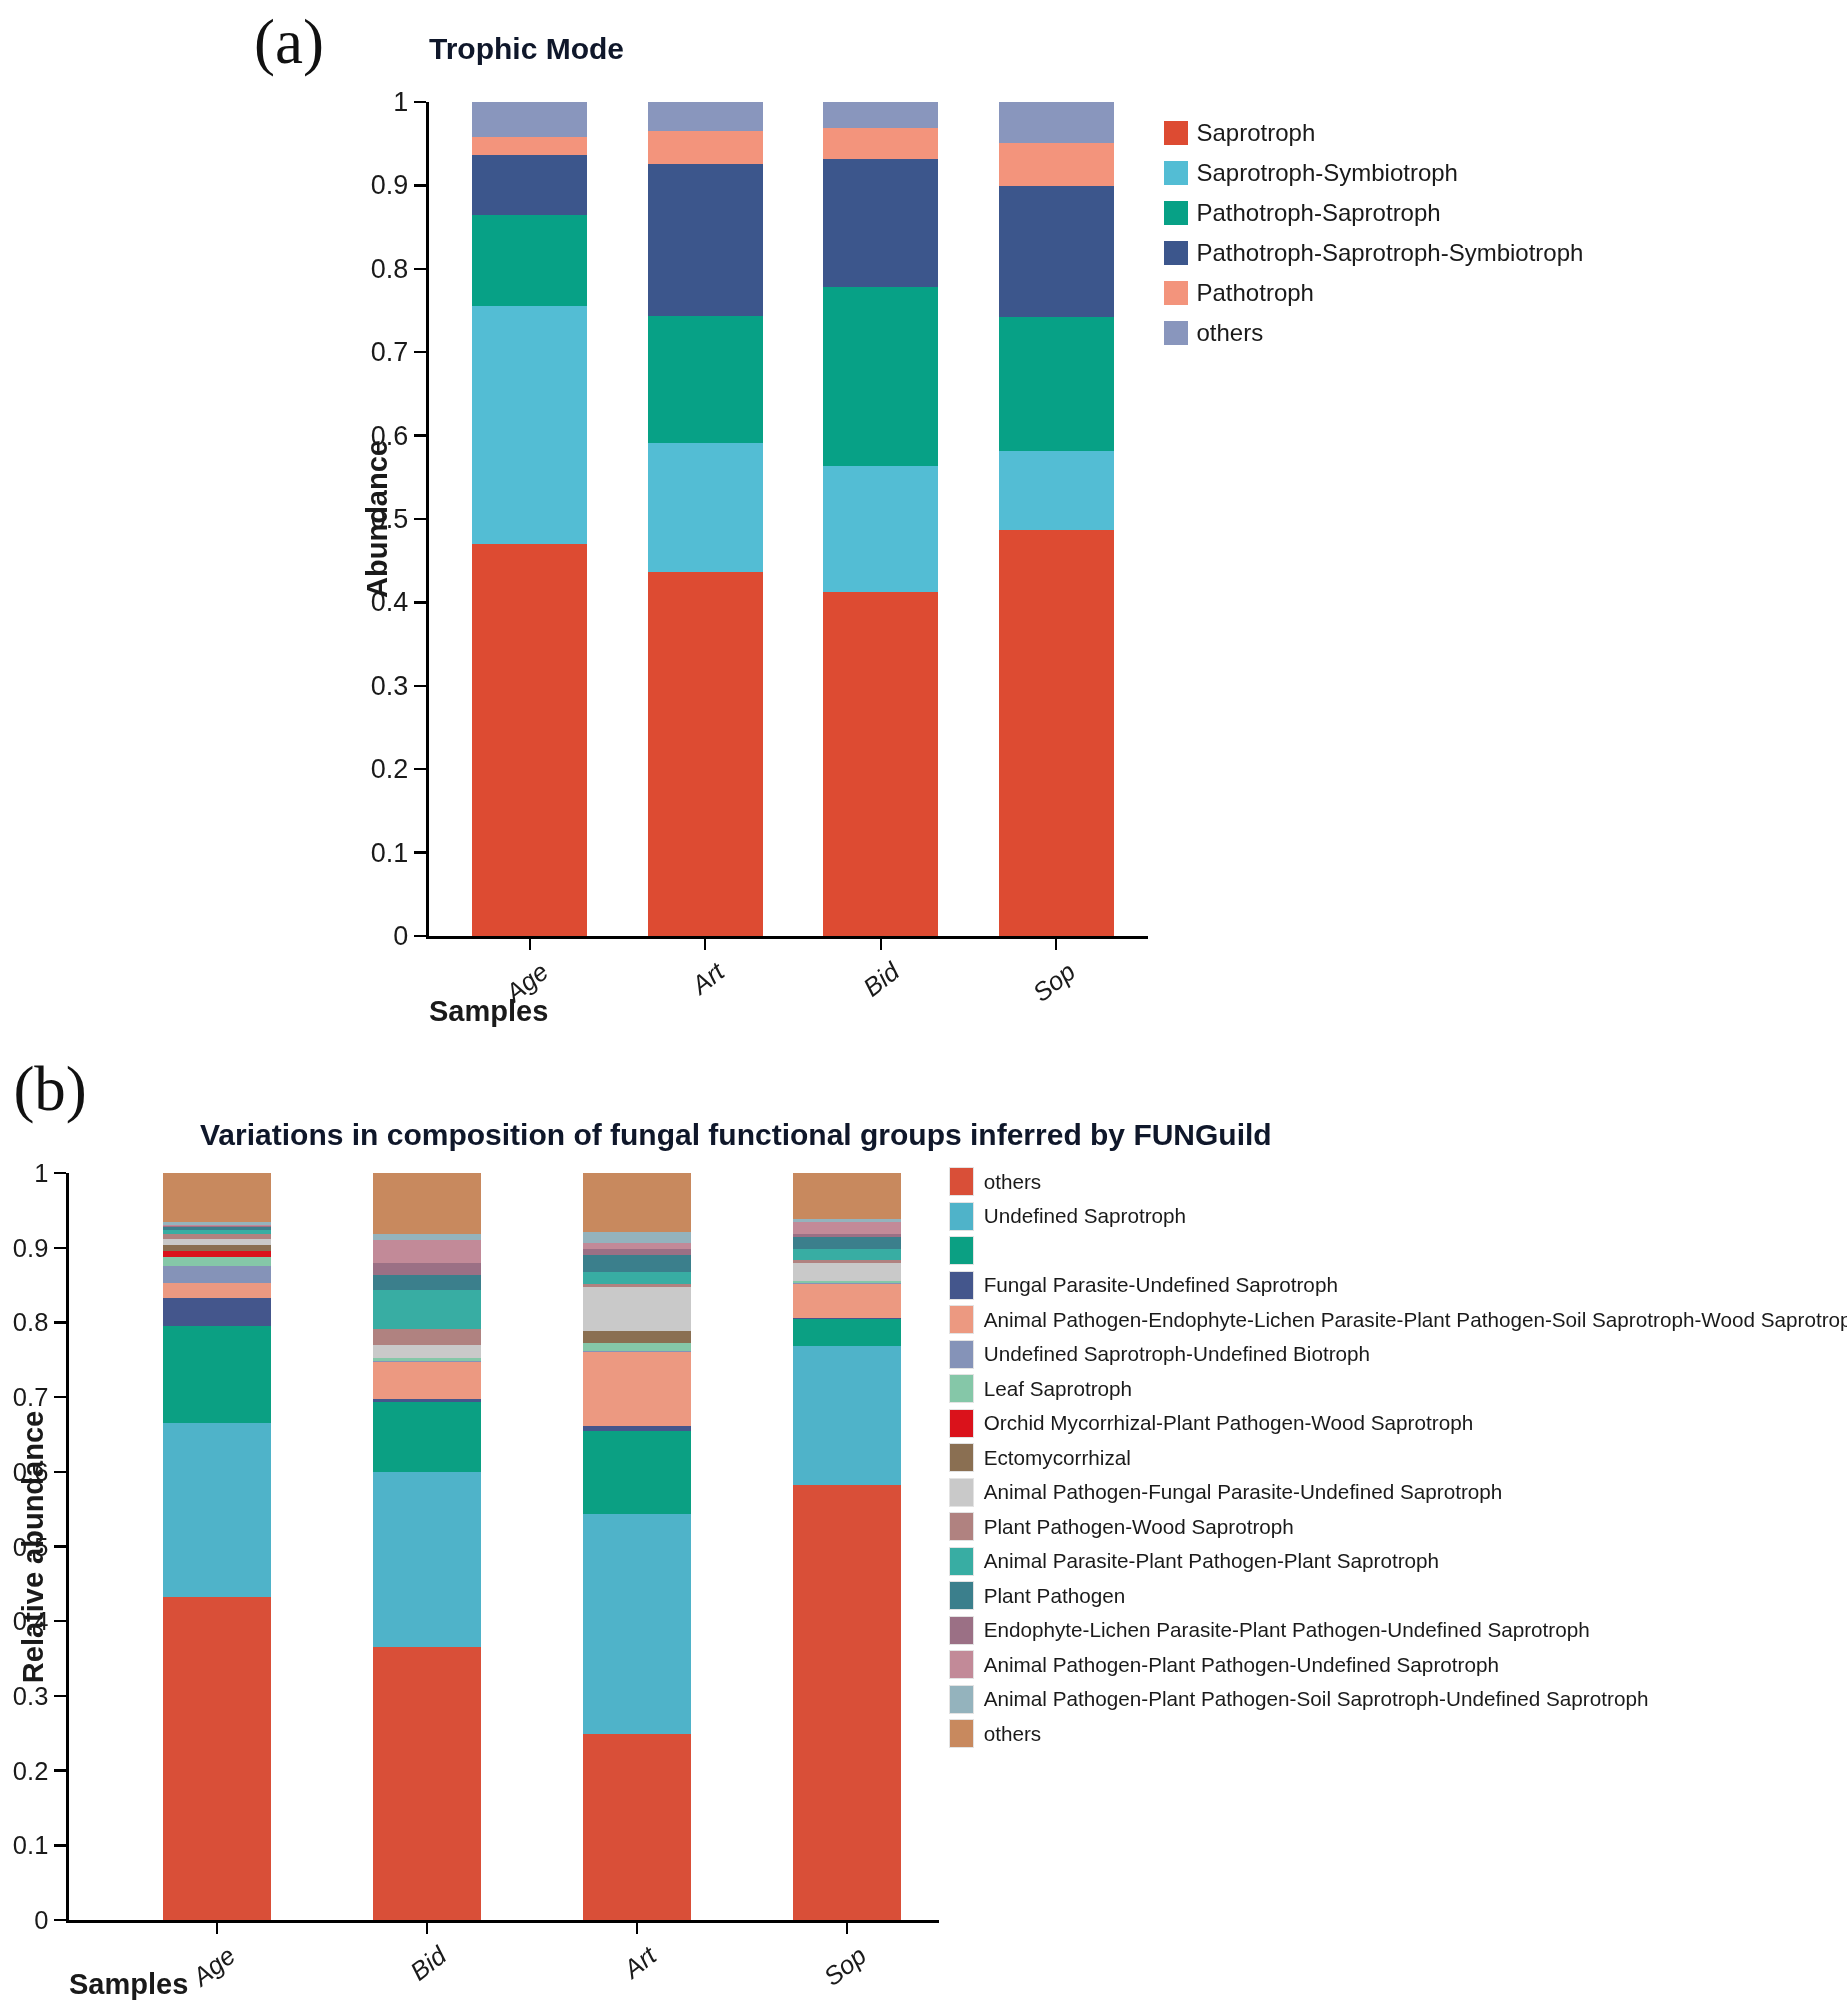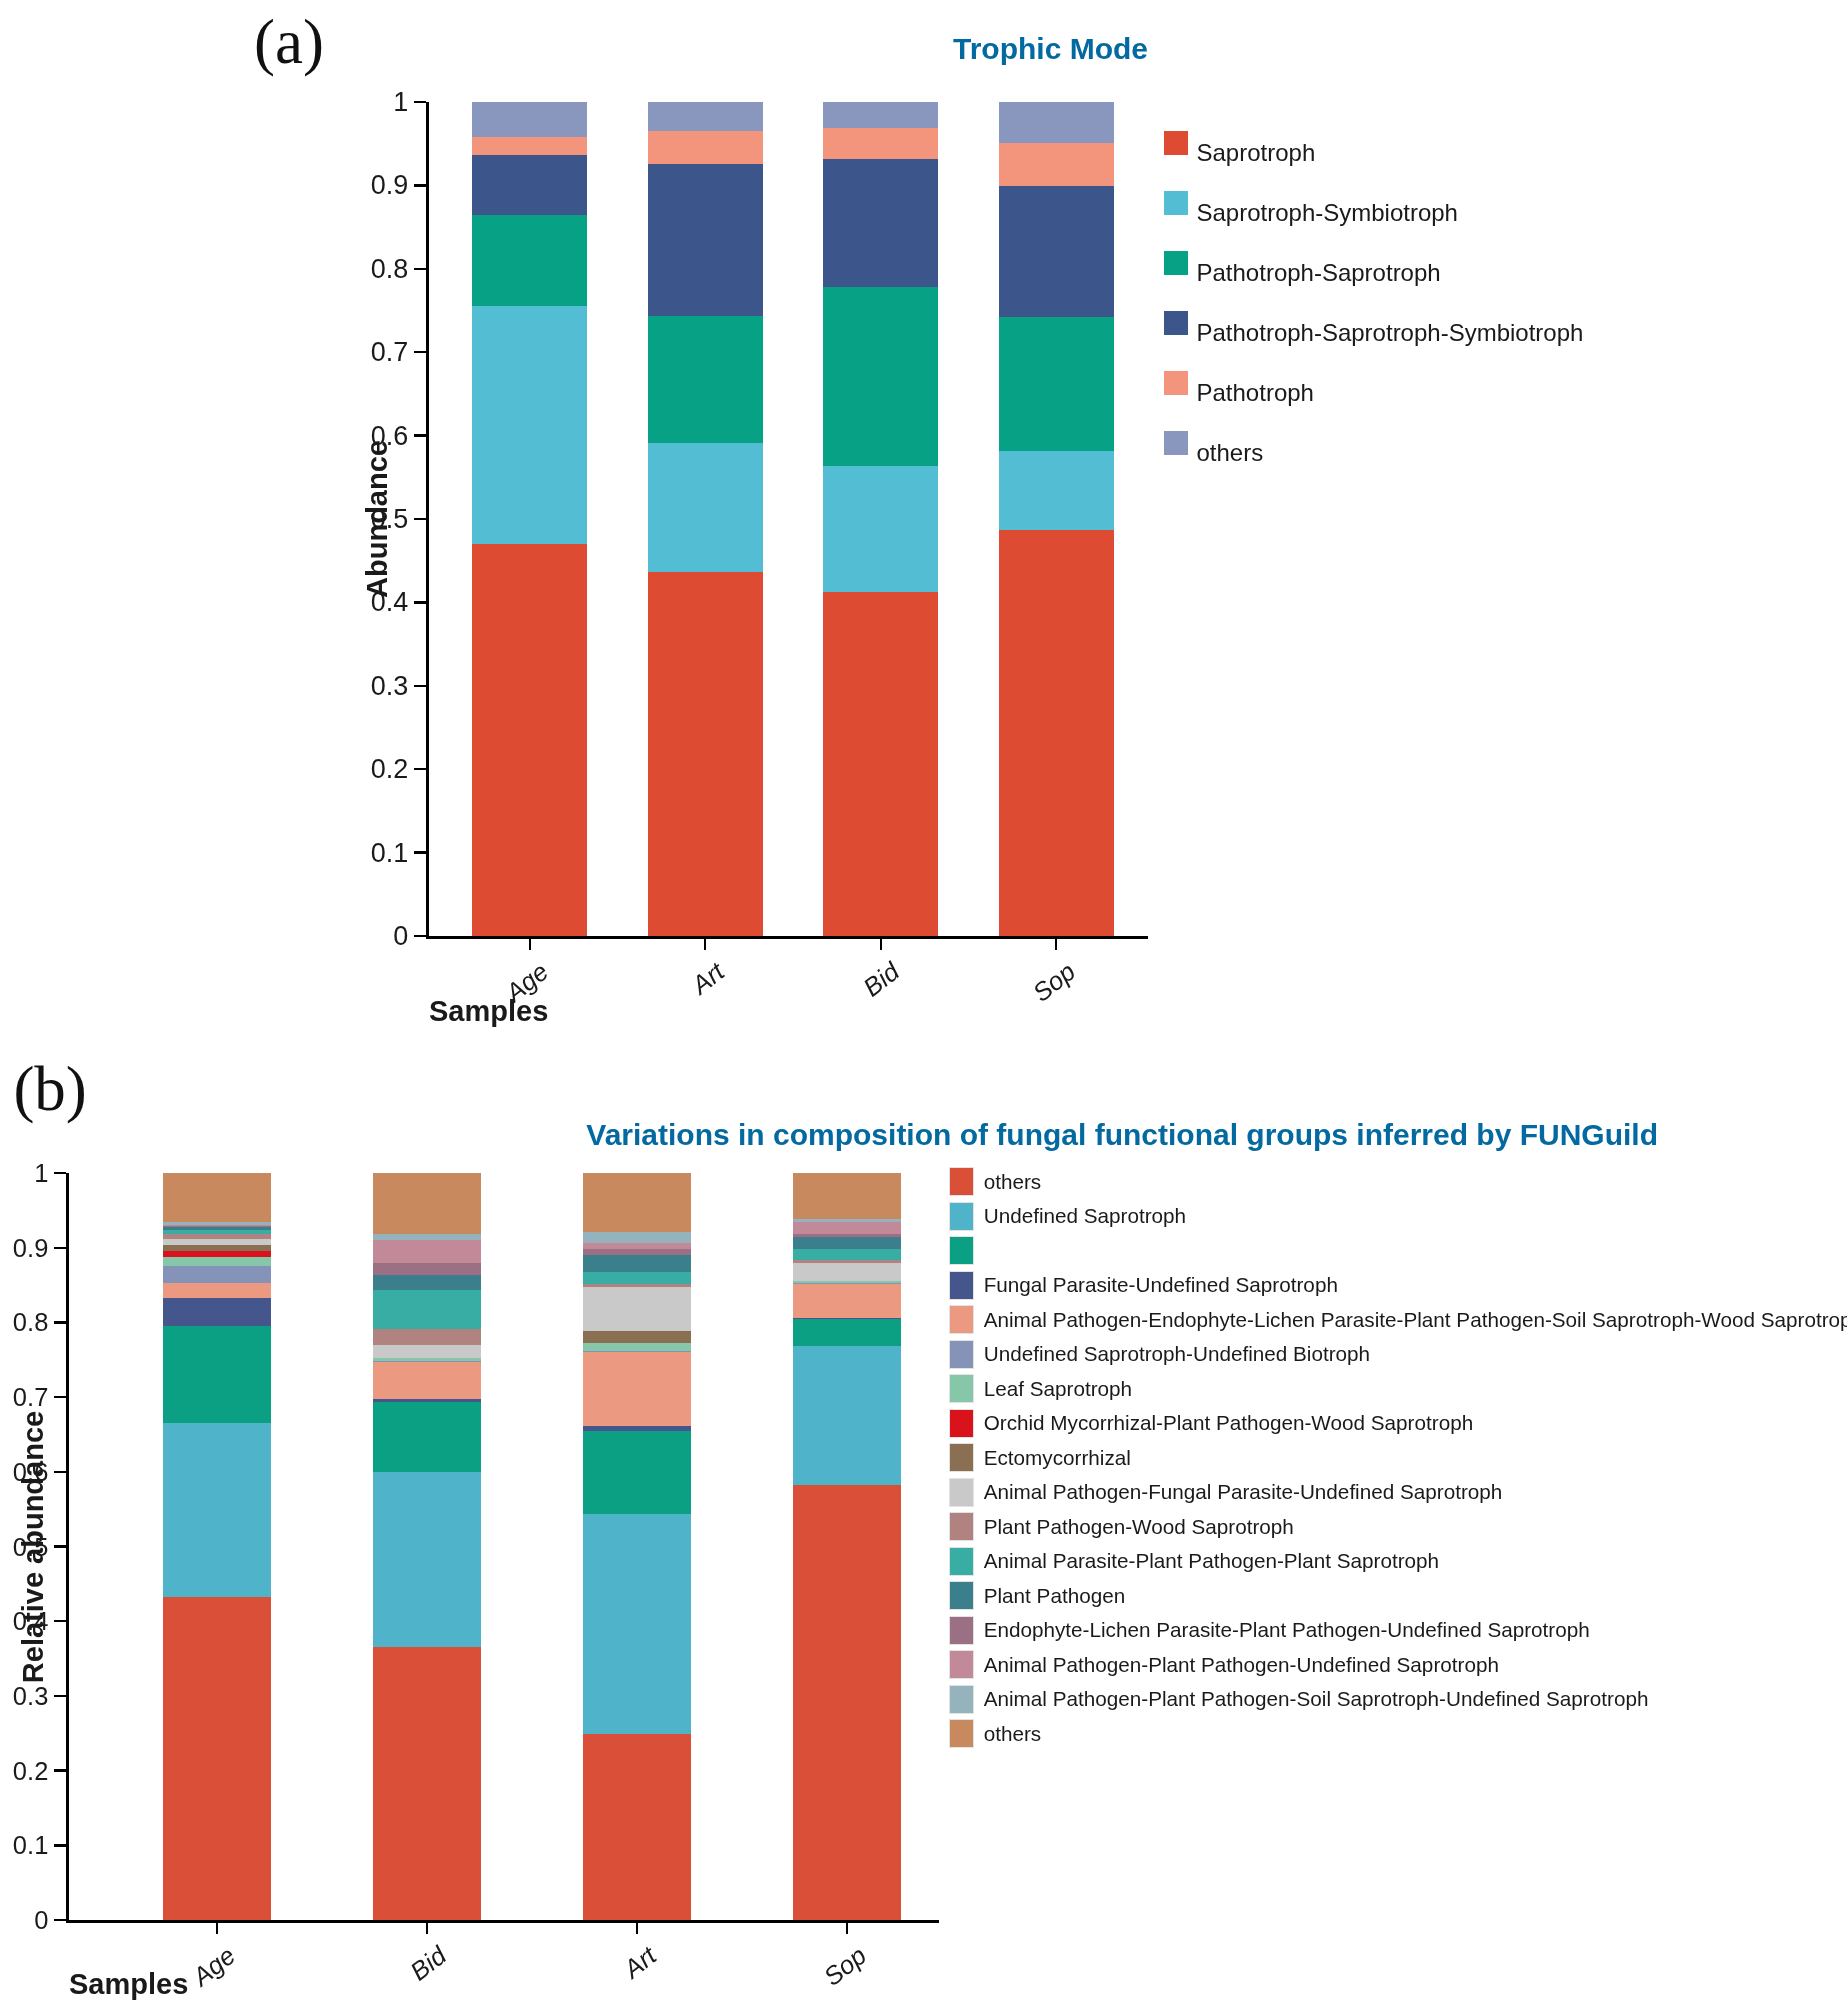--- a/index.html
+++ b/index.html
@@ -7,21 +7,21 @@
     width:1847px; height:2005px; position:relative; overflow:hidden;
     font-family:"Liberation Sans", sans-serif; color:#1a1a1a;
   }
   .panel-label {
     position:absolute; font-family:"Liberation Serif", serif;
     font-size:63px; color:#111; line-height:1;
   }
   #label-a { left:254px; top:11px; }
   #label-b { left:13.4px; top:1058px; }
 
-  .chart-title { position:absolute; font-weight:bold; font-size:30px; text-align:right; color:#0369a1; }
+  .chart-title { position:absolute; font-weight:bold; font-size:30px; text-align:left; color:#0f172a; }
   #title-a { left:429px; top:32px; width:719px; }
   #title-b { left:200px; top:1071px; width:1458px;margin-top:47px; }
 
   .y-axis-title { position:absolute; font-weight:bold; font-size:29px; white-space:nowrap; transform:translate(-50%,-50%) rotate(-90deg); }
   #ytitle-a { left:377px; top:519px; }
   #ytitle-b { left:33px;  top:1547px; }
 
   .x-axis-title { position:absolute; font-weight:bold; font-size:29px; text-align:left; }
   #xtitle-a { left:429px; top:995px; width:719px; }
   #xtitle-b { left:69px; top:1968px; width:870px; }
@@ -50,21 +50,21 @@
   .legend { position:absolute; }
   #legend-a { left:1164px; top:119px; }
   #legend-b { left:949px; top:1167px; }
   .lg-row { display:flex; align-items:center; }
   #legend-a .lg-row { margin-bottom:12px; }
   #legend-b .lg-row { margin-bottom:5.5px; }
   .lg-swatch { flex:0 0 auto; display:inline-block; }
   #legend-a .lg-swatch { width:24px; height:24px; margin-right:8.5px; }
   #legend-b .lg-swatch { width:23px; height:27px; margin-right:9.7px; border:1.8px solid #e3e3e3; }
   .lg-label { white-space:nowrap; }
-  #legend-a .lg-label { font-size:24px;margin-top:20px; }
+  #legend-a .lg-label { font-size:24px; }
   #legend-b .lg-label { font-size:20.7px; }
 </style>
 </head>
 <body>
 
 <div class="panel-label" id="label-a">(a)</div>
 
 <div class="chart-title" id="title-a">Trophic Mode</div>
 <div class="y-axis-title" id="ytitle-a">Abundance</div>
 

